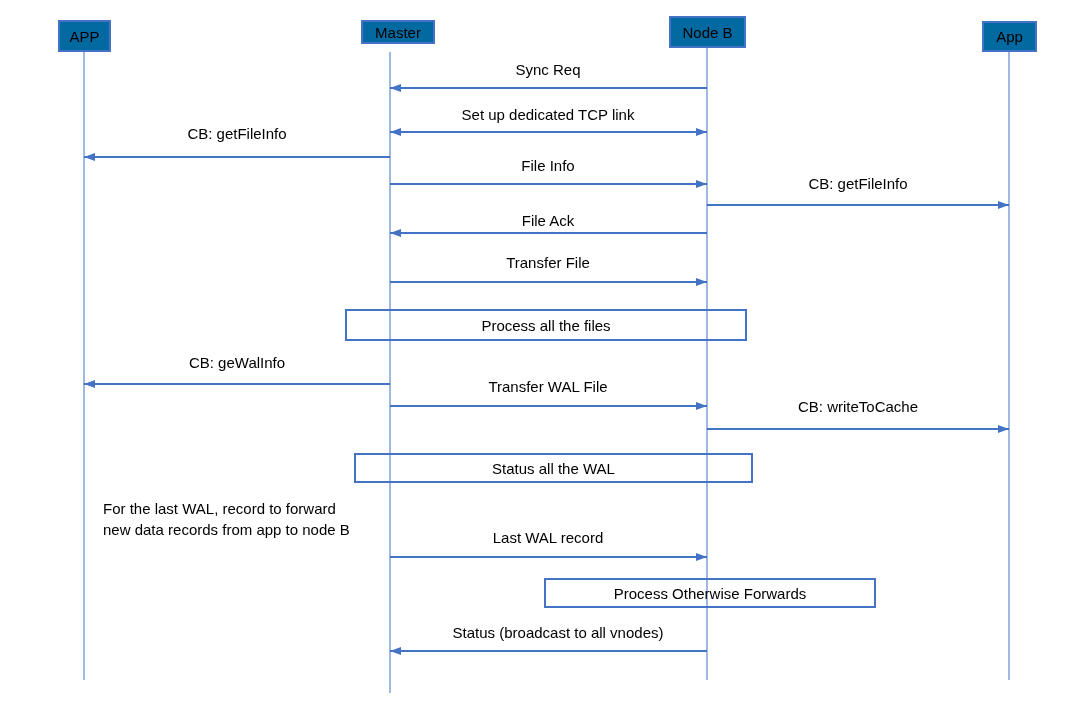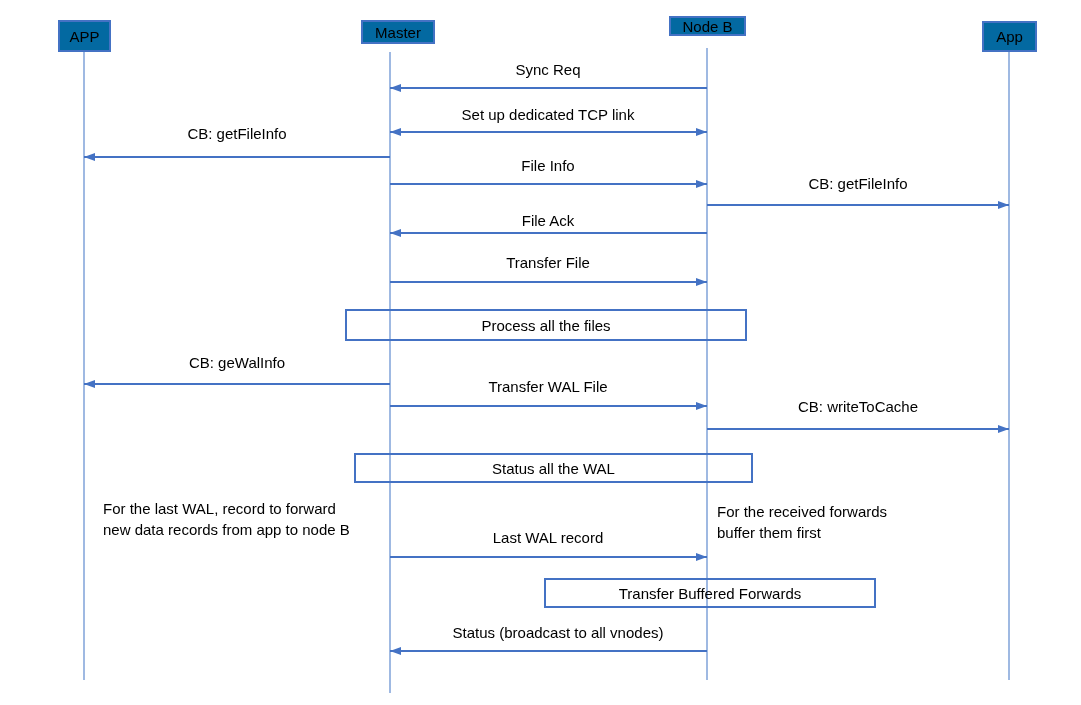--- a/index.html
+++ b/index.html
@@ -63,21 +63,21 @@
 <body>
 
 <div class="diagram">
 
   <div class="actor-box" style="left:58px;top:20px;width:53px;height:32px">
     <span>APP</span>
   </div>
   <div class="actor-box" style="left:361px;top:20px;width:74px;height:24px">
     <span>Master</span>
   </div>
-  <div class="actor-box" style="left:669px;top:16px;width:77px;height:20px">
+  <div class="actor-box" style="left:669px;top:16px;width:77px;height:32px">
     <span>Node B</span>
   </div>
   <div class="actor-box" style="left:982px;top:21px;width:55px;height:31px">
     <span>App</span>
   </div>
 
   <div class="lifeline" style="left:83px;top:52px;height:628px"></div>
   <div class="lifeline" style="left:389px;top:52px;height:641px"></div>
   <div class="lifeline" style="left:706px;top:48px;height:632px"></div>
   <div class="lifeline" style="left:1008px;top:52px;height:628px"></div>
@@ -151,31 +151,27 @@
     <span>Status all the WAL</span>
   </div>
 
   <div>
     <span class="msg-label" style="left:548px;top:529px">Last WAL record</span>
     <div class="msg-line" style="left:390px;top:556px;width:317px"></div>
     <div class="arrow arrow-right" style="left:696px;top:553px"></div>
   </div>
 
   <div class="process-box" style="left:544px;top:578px;width:332px;height:30px">
-    <span>Transfer Buffered Forwards</span>
+    <span>Process Otherwise Forwards</span>
   </div>
 
   <div>
     <span class="msg-label" style="left:558px;top:624px">Status (broadcast to all vnodes)</span>
     <div class="msg-line" style="left:390px;top:650px;width:317px"></div>
     <div class="arrow arrow-left" style="left:390px;top:647px"></div>
   </div>
 
   <div class="note" style="left:103px;top:498px">
     <div>For the last WAL, record to forward</div>
     <div>new data records from app to node B</div>
   </div>
-  <div class="note" style="left:717px;top:501px">
-    <div>For the received forwards</div>
-    <div>buffer them first</div>
-  </div>
 
 </div>
 
 </body></html>

